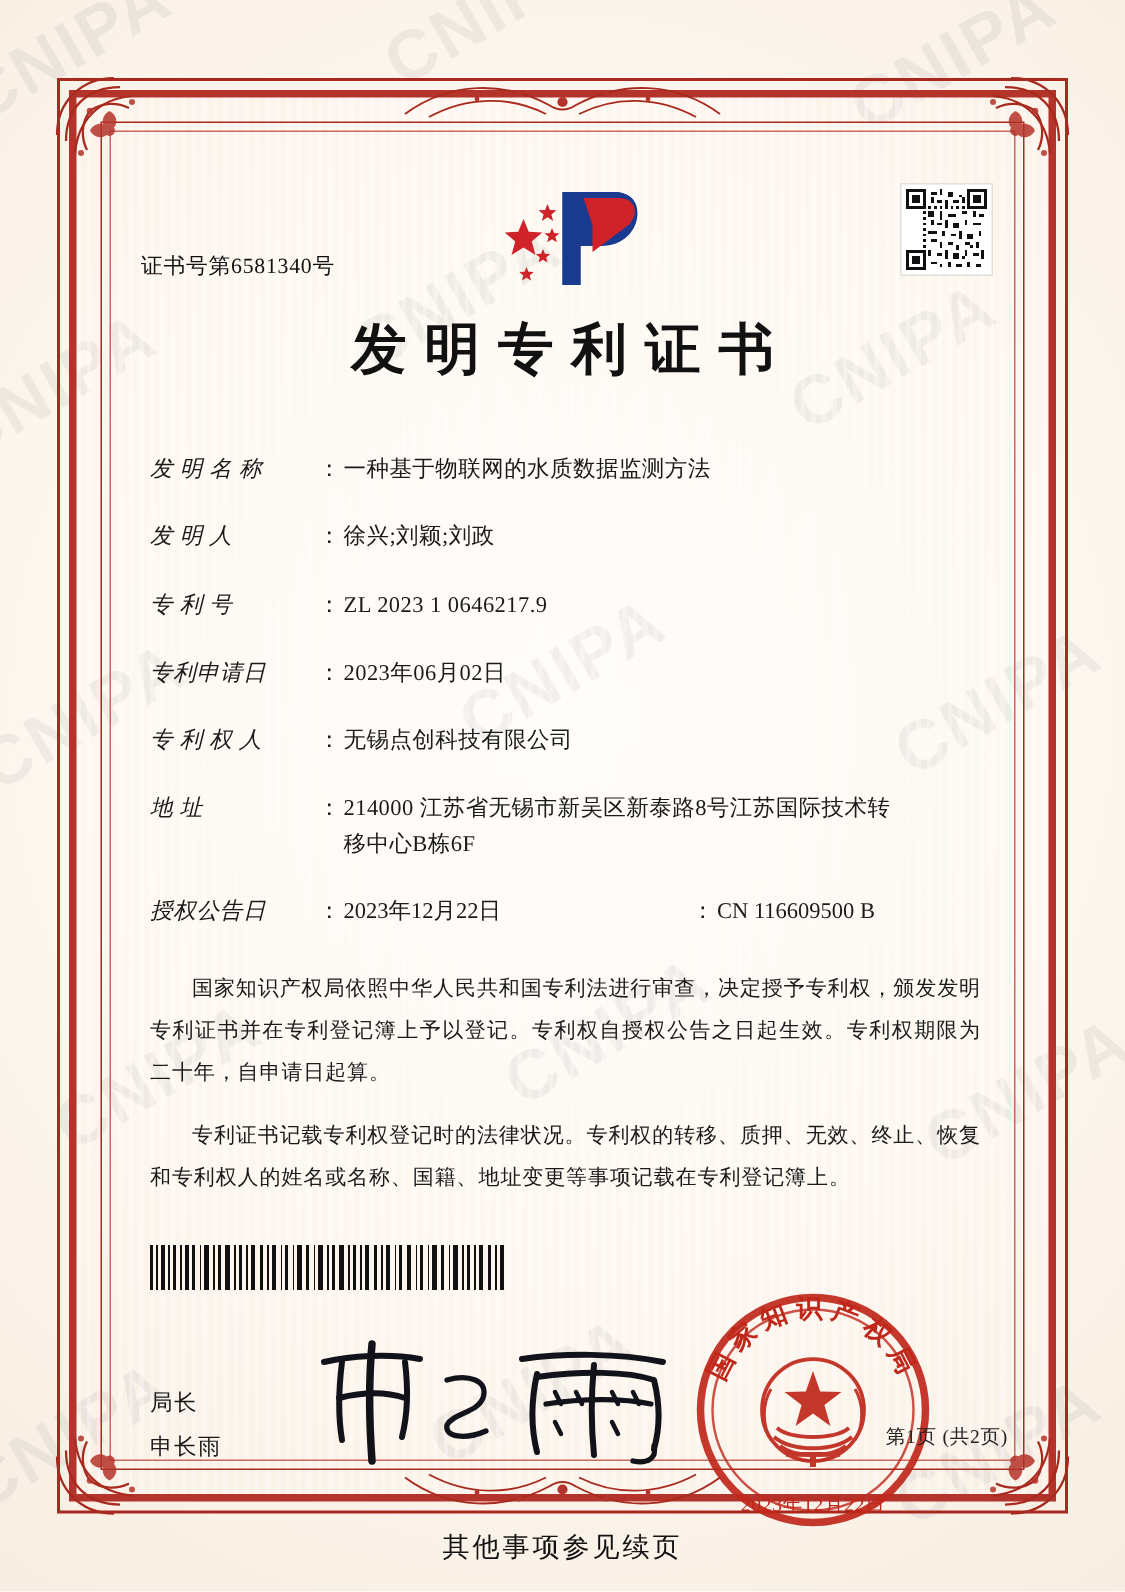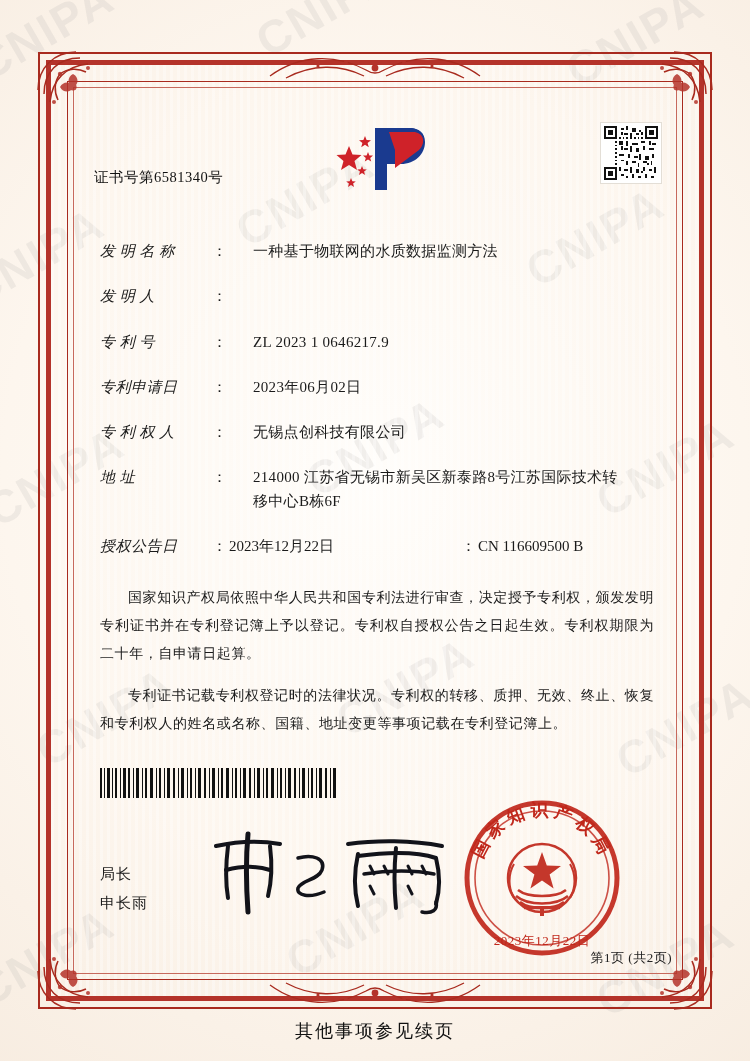--- a/index.html
+++ b/index.html
@@ -152,21 +152,20 @@
     flex: 0 0 auto;
     width: 112px;
     letter-spacing: 0.5px;
     white-space: nowrap;
     font-style: italic;
   }
   .field .colon { margin: 0 2px 0 0; }
   .field .val {
     flex: 1 1 auto;
     letter-spacing: 0.3px;
-    margin-left: 24px;
   }
   .field .val .cont {
     display: block;
   }
 
   .field.two-col .val2-wrap {
     display: flex;
     flex: 1 1 auto;
   }
   .field.two-col .v1 { width: 232px; }
@@ -494,32 +493,34 @@
               <rect x="18" y="27" width="2" height="1"></rect>
             <rect x="22" y="26" width="1" height="2"></rect>
               <rect x="25" y="27" width="2" height="1"></rect>
             <rect x="20" y="24" width="1" height="1"></rect>
               <rect x="23" y="20" width="1" height="1"></rect>
           </g>
         </svg>
       </div>
     </div>
 
+    <div class="doc-title">发明专利证书</div>
 
     <div class="fields">
 
       <div class="field">
         <span class="lbl">发 明 名 称</span>
         <span class="colon">：</span>
         <span class="val">一种基于物联网的水质数据监测方法</span>
       </div>
 
       <div class="field">
         <span class="lbl">发 明 人</span>
         <span class="colon">：</span>
+        <span class="val">徐兴;刘颖;刘政</span>
       </div>
 
       <div class="field">
         <span class="lbl">专 利 号</span>
         <span class="colon">：</span>
         <span class="val">ZL 2023 1 0646217.9</span>
       </div>
 
       <div class="field">
         <span class="lbl">专利申请日</span>

